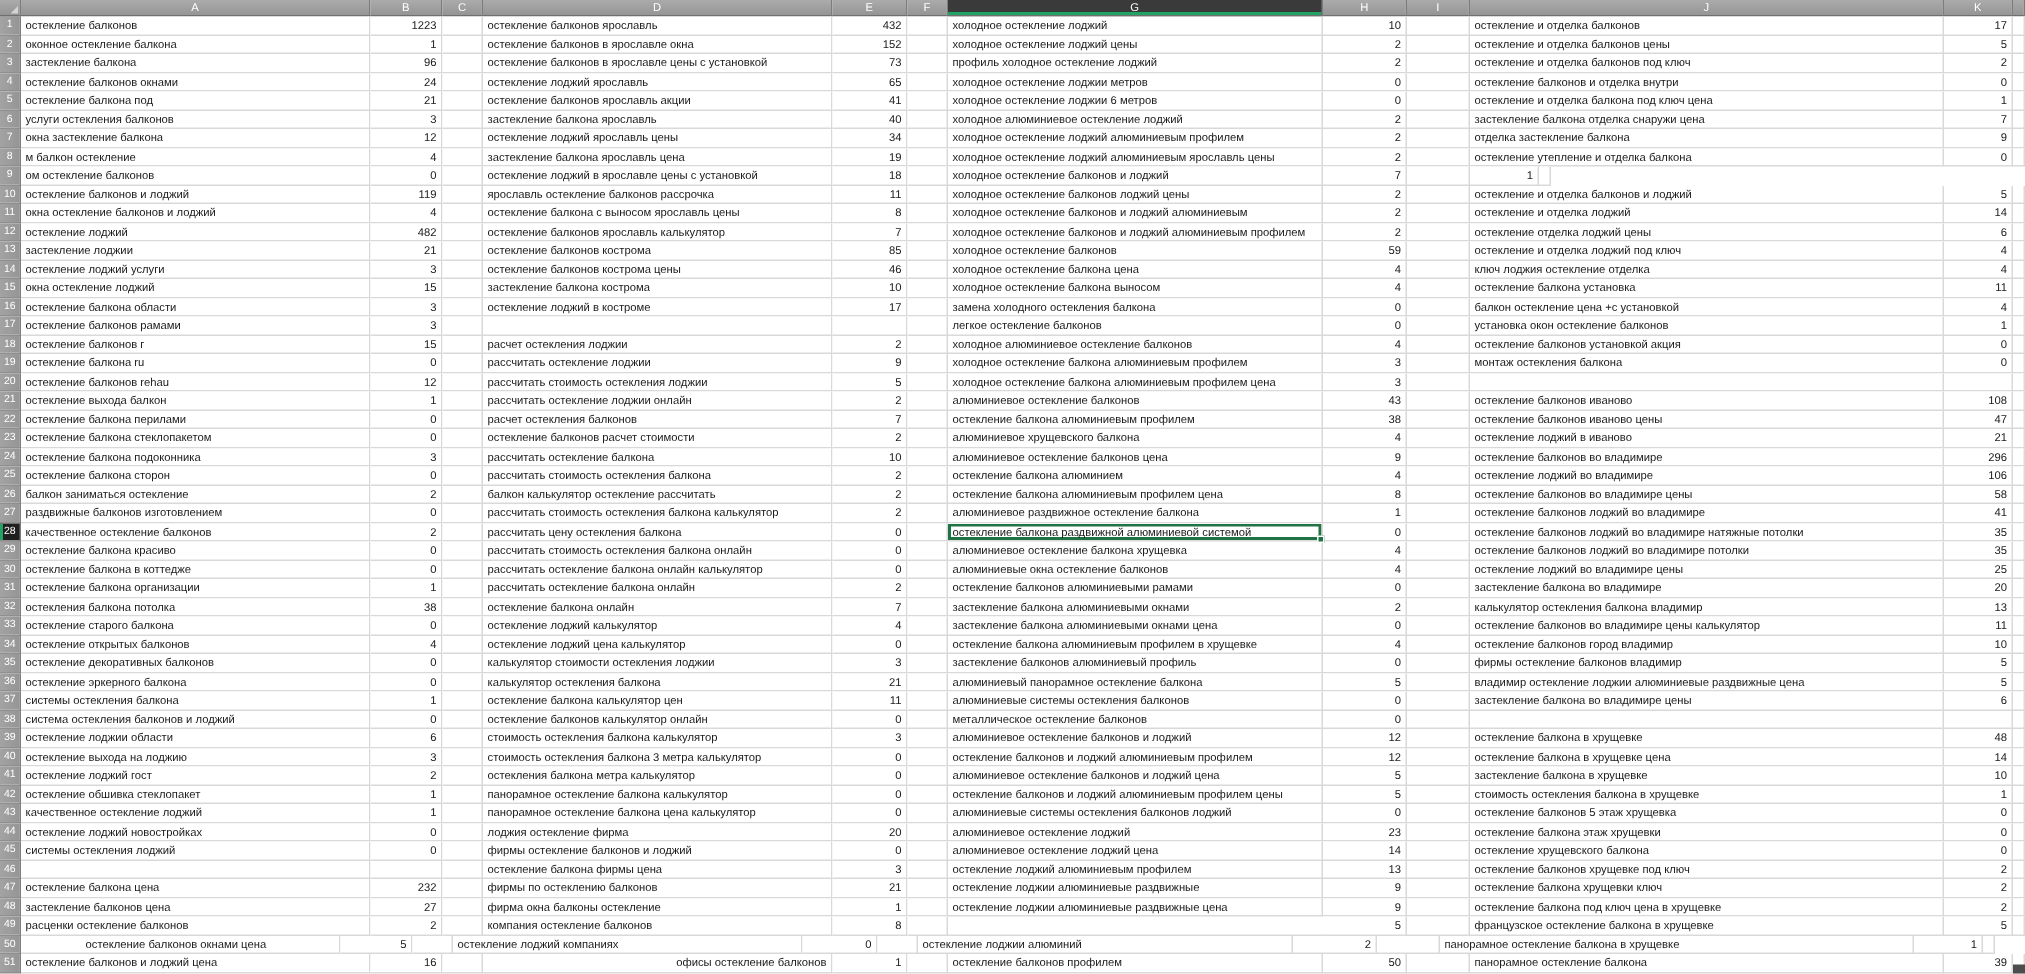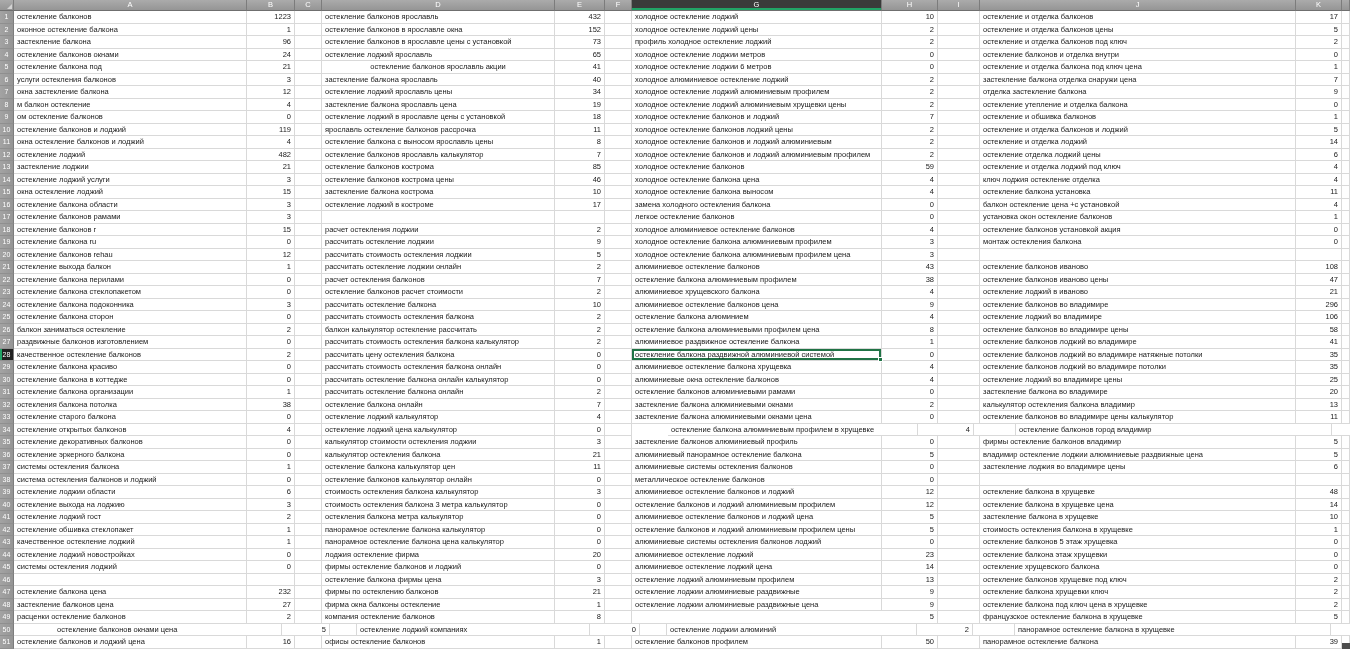--- a/index.html
+++ b/index.html
@@ -113,21 +113,21 @@
         <div class="c" style="width: 42px;"></div>
         <div class="c" style="width: 316px;">остекление балконов и отделка внутри</div>
         <div class="c num" style="width: 46px;">0</div>
         <div class="c" style="width: 8px;"></div>
       </div>
       <div class="r">
         <div class="rh">5</div>
         <div class="c" style="width: 233px;">остекление балкона под</div>
         <div class="c num" style="width: 48px;">21</div>
         <div class="c" style="width: 27px;"></div>
-        <div class="c" style="width: 233px; text-align: center;">остекление балконов ярославль акции</div>
+        <div class="c" style="width: 233px;">остекление балконов ярославль акции</div>
         <div class="c num" style="width: 50px;">41</div>
         <div class="c" style="width: 27px;"></div>
         <div class="c" style="width: 250px;">холодное остекление лоджии 6 метров</div>
         <div class="c num" style="width: 56px;">0</div>
         <div class="c" style="width: 42px;"></div>
         <div class="c" style="width: 316px;">остекление и отделка балкона под ключ цена</div>
         <div class="c num" style="width: 46px;">1</div>
         <div class="c" style="width: 8px;"></div>
       </div>
       <div class="r">
@@ -161,39 +161,38 @@
         <div class="c" style="width: 8px;"></div>
       </div>
       <div class="r">
         <div class="rh">8</div>
         <div class="c" style="width: 233px;">м балкон остекление</div>
         <div class="c num" style="width: 48px;">4</div>
         <div class="c" style="width: 27px;"></div>
         <div class="c" style="width: 233px;">застекление балкона ярославль цена</div>
         <div class="c num" style="width: 50px;">19</div>
         <div class="c" style="width: 27px;"></div>
-        <div class="c" style="width: 250px;">холодное остекление лоджий алюминиевым хрущевки цены</div>
+        <div class="c" style="width: 250px;">холодное остекление лоджий алюминиевым ярославль цены</div>
         <div class="c num" style="width: 56px;">2</div>
         <div class="c" style="width: 42px;"></div>
         <div class="c" style="width: 316px;">остекление утепление и отделка балкона</div>
         <div class="c num" style="width: 46px;">0</div>
         <div class="c" style="width: 8px;"></div>
       </div>
       <div class="r">
         <div class="rh">9</div>
         <div class="c" style="width: 233px;">ом остекление балконов</div>
         <div class="c num" style="width: 48px;">0</div>
         <div class="c" style="width: 27px;"></div>
         <div class="c" style="width: 233px;">остекление лоджий в ярославле цены с установкой</div>
         <div class="c num" style="width: 50px;">18</div>
         <div class="c" style="width: 27px;"></div>
         <div class="c" style="width: 250px;">холодное остекление балконов и лоджий</div>
         <div class="c num" style="width: 56px;">7</div>
         <div class="c" style="width: 42px;"></div>
-        <div class="c" style="width: 316px;">остекление и обшивка балконов</div>
         <div class="c num" style="width: 46px;">1</div>
         <div class="c" style="width: 8px;"></div>
       </div>
       <div class="r">
         <div class="rh">10</div>
         <div class="c" style="width: 233px;">остекление балконов и лоджий</div>
         <div class="c num" style="width: 48px;">119</div>
         <div class="c" style="width: 27px;"></div>
         <div class="c" style="width: 233px;">ярославль остекление балконов рассрочка</div>
         <div class="c num" style="width: 50px;">11</div>
@@ -431,21 +430,21 @@
         <div class="c" style="width: 8px;"></div>
       </div>
       <div class="r">
         <div class="rh">26</div>
         <div class="c" style="width: 233px;">балкон заниматься остекление</div>
         <div class="c num" style="width: 48px;">2</div>
         <div class="c" style="width: 27px;"></div>
         <div class="c" style="width: 233px;">балкон калькулятор остекление рассчитать</div>
         <div class="c num" style="width: 50px;">2</div>
         <div class="c" style="width: 27px;"></div>
-        <div class="c" style="width: 250px;">остекление балкона алюминиевыми профилем цена</div>
+        <div class="c" style="width: 250px;">остекление балкона алюминиевым профилем цена</div>
         <div class="c num" style="width: 56px;">8</div>
         <div class="c" style="width: 42px;"></div>
         <div class="c" style="width: 316px;">остекление балконов во владимире цены</div>
         <div class="c num" style="width: 46px;">58</div>
         <div class="c" style="width: 8px;"></div>
       </div>
       <div class="r">
         <div class="rh">27</div>
         <div class="c" style="width: 233px;">раздвижные балконов изготовлением</div>
         <div class="c num" style="width: 48px;">0</div>
@@ -551,21 +550,21 @@
         <div class="c" style="width: 8px;"></div>
       </div>
       <div class="r">
         <div class="rh">34</div>
         <div class="c" style="width: 233px;">остекление открытых балконов</div>
         <div class="c num" style="width: 48px;">4</div>
         <div class="c" style="width: 27px;"></div>
         <div class="c" style="width: 233px;">остекление лоджий цена калькулятор</div>
         <div class="c num" style="width: 50px;">0</div>
         <div class="c" style="width: 27px;"></div>
-        <div class="c" style="width: 250px; margin-left: 36px;">остекление балкона алюминиевым профилем в хрущевке</div>
+        <div class="c" style="width: 250px;">остекление балкона алюминиевым профилем в хрущевке</div>
         <div class="c num" style="width: 56px;">4</div>
         <div class="c" style="width: 42px;"></div>
         <div class="c" style="width: 316px;">остекление балконов город владимир</div>
         <div class="c num" style="width: 46px;">10</div>
         <div class="c" style="width: 8px;"></div>
       </div>
       <div class="r">
         <div class="rh">35</div>
         <div class="c" style="width: 233px;">остекление декоративных балконов</div>
         <div class="c num" style="width: 48px;">0</div>
@@ -599,21 +598,21 @@
         <div class="rh">37</div>
         <div class="c" style="width: 233px;">системы остекления балкона</div>
         <div class="c num" style="width: 48px;">1</div>
         <div class="c" style="width: 27px;"></div>
         <div class="c" style="width: 233px;">остекление балкона калькулятор цен</div>
         <div class="c num" style="width: 50px;">11</div>
         <div class="c" style="width: 27px;"></div>
         <div class="c" style="width: 250px;">алюминиевые системы остекления балконов</div>
         <div class="c num" style="width: 56px;">0</div>
         <div class="c" style="width: 42px;"></div>
-        <div class="c" style="width: 316px;">застекление лоджия во владимире цены</div>
+        <div class="c" style="width: 316px;">застекление балкона во владимире цены</div>
         <div class="c num" style="width: 46px;">6</div>
         <div class="c" style="width: 8px;"></div>
       </div>
       <div class="r">
         <div class="rh">38</div>
         <div class="c" style="width: 233px;">система остекления балконов и лоджий</div>
         <div class="c num" style="width: 48px;">0</div>
         <div class="c" style="width: 27px;"></div>
         <div class="c" style="width: 233px;">остекление балконов калькулятор онлайн</div>
         <div class="c num" style="width: 50px;">0</div>
@@ -785,39 +784,39 @@
         <div class="c" style="width: 27px;"></div>
         <div class="c" style="width: 250px; margin-top: 12px;">остекление лоджий алюминиевым профилем цена</div>
         <div class="c num" style="width: 56px;">5</div>
         <div class="c" style="width: 42px;"></div>
         <div class="c" style="width: 316px;">французское остекление балкона в хрущевке</div>
         <div class="c num" style="width: 46px;">5</div>
         <div class="c" style="width: 8px;"></div>
       </div>
       <div class="r">
         <div class="rh">50</div>
-        <div class="c" style="width: 268px; padding-left: 43px;">остекление балконов окнами цена</div>
+        <div class="c" style="width: 213px; padding-left: 43px;">остекление балконов окнами цена</div>
         <div class="c num" style="width: 48px;">5</div>
         <div class="c" style="width: 27px;"></div>
         <div class="c" style="width: 233px;">остекление лоджий компаниях</div>
         <div class="c num" style="width: 50px;">0</div>
         <div class="c" style="width: 27px;"></div>
         <div class="c" style="width: 250px;">остекление лоджии алюминий</div>
         <div class="c num" style="width: 56px;">2</div>
         <div class="c" style="width: 42px;"></div>
         <div class="c" style="width: 316px;">панорамное остекление балкона в хрущевке</div>
         <div class="c num" style="width: 46px;">1</div>
         <div class="c" style="width: 8px;"></div>
       </div>
       <div class="r">
         <div class="rh">51</div>
         <div class="c" style="width: 233px;">остекление балконов и лоджий цена</div>
         <div class="c num" style="width: 48px;">16</div>
         <div class="c" style="width: 27px;"></div>
-        <div class="c" style="width: 233px;">офисы остекление балконов</div>
+        <div class="c" style="width: 233px; text-align: right;">офисы остекление балконов</div>
         <div class="c num" style="width: 50px;">1</div>
         <div class="c" style="width: 27px;"></div>
         <div class="c" style="width: 250px;">остекление балконов профилем</div>
         <div class="c num" style="width: 56px;">50</div>
         <div class="c" style="width: 42px;"></div>
         <div class="c" style="width: 316px;">панорамное остекление балкона</div>
         <div class="c num" style="width: 46px;">39</div>
         <div class="c" style="width: 8px;"></div>
       </div>
     </div>

